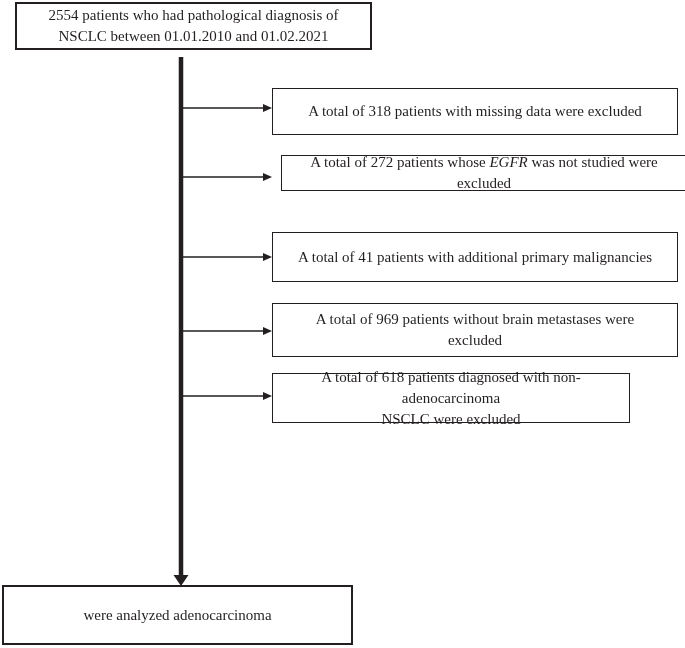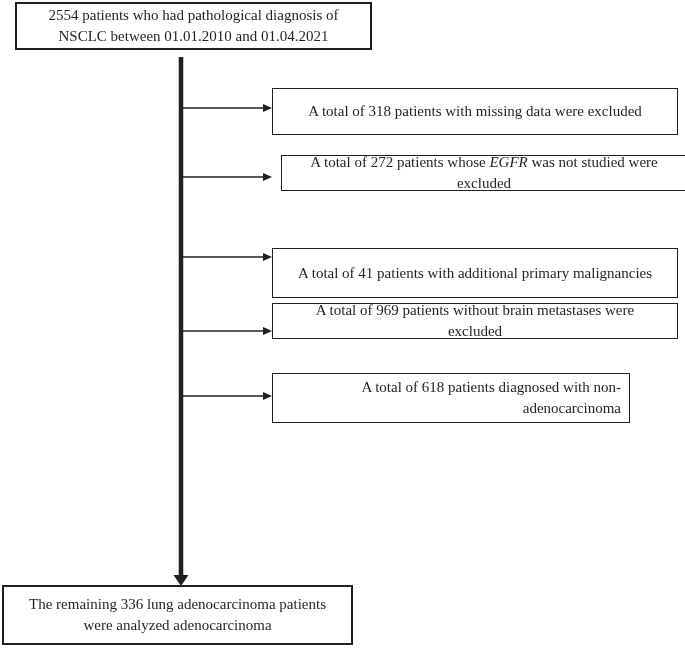--- a/index.html
+++ b/index.html
@@ -35,21 +35,20 @@
     text-align: center;
     font-size: 15px;
     line-height: 21px;
   }
   .box.major {
     border: 2px solid var(--ink, #231f20);
   }
   .box.minor {
     border: 1.5px solid var(--ink, #231f20);
     padding: 2px 8px;
-    text-align: right;
   }
   .ln { white-space: normal; }
   .ln em { font-style: italic; }
 </style>
 </head>
 <body>
 
 <div id="canvas">
 
   <svg id="connectors" viewBox="0 0 685 648" xmlns="http://www.w3.org/2000/svg" aria-hidden="true">
@@ -80,43 +79,43 @@
     </g>
 
     <g>
       <line x1="181" y1="396" x2="263" y2="396" stroke="currentColor" stroke-width="1.4"></line>
       <polygon points="263,392 263,400 272,396" fill="currentColor"></polygon>
     </g>
   </svg>
 
   <div class="box major" style="left:15px; top:2px; width:357px; height:48px;">
     <div class="ln">2554 patients who had pathological diagnosis of</div>
-    <div class="ln">NSCLC between 01.01.2010 and 01.04.2021</div>
+    <div class="ln">NSCLC between 01.01.2010 and 01.02.2021</div>
   </div>
 
   <div class="box minor" style="left:272px; top:88px; width:406px; height:47px;">
     <div class="ln">A total of 318 patients with missing data were excluded</div>
   </div>
 
   <div class="box minor" style="left:272px; top:155px; width:406px; height:36px;margin-left:9px;">
     <div class="ln"><span>A total of 272 patients whose </span><em>EGFR</em><span> was not studied were</span></div>
     <div class="ln">excluded</div>
   </div>
 
-  <div class="box minor" style="left:272px; top:248px; width:406px; height:50px;">
+  <div class="box minor" style="left:272px; top:232px; width:406px; height:50px;">
     <div class="ln">A total of 41 patients with additional primary malignancies</div>
   </div>
 
-  <div class="box minor" style="left:272px; top:303px; width:406px; height:36px;">
+  <div class="box minor" style="left:272px; top:303px; width:406px; height:54px;">
     <div class="ln">A total of 969 patients without brain metastases were</div>
     <div class="ln">excluded</div>
   </div>
 
   <div class="box minor" style="left:272px; top:373px; width:358px; height:50px;">
     <div class="ln">A total of 618 patients diagnosed with non-adenocarcinoma</div>
+    <div class="ln">NSCLC were excluded</div>
   </div>
 
   <div class="box major" style="left:2px; top:585px; width:351px; height:60px;">
-    <div class="ln">The remaining 336 lung adenocarcinoma patients</div>
     <div class="ln">were analyzed adenocarcinoma</div>
   </div>
 
 </div>
 
 </body></html>

